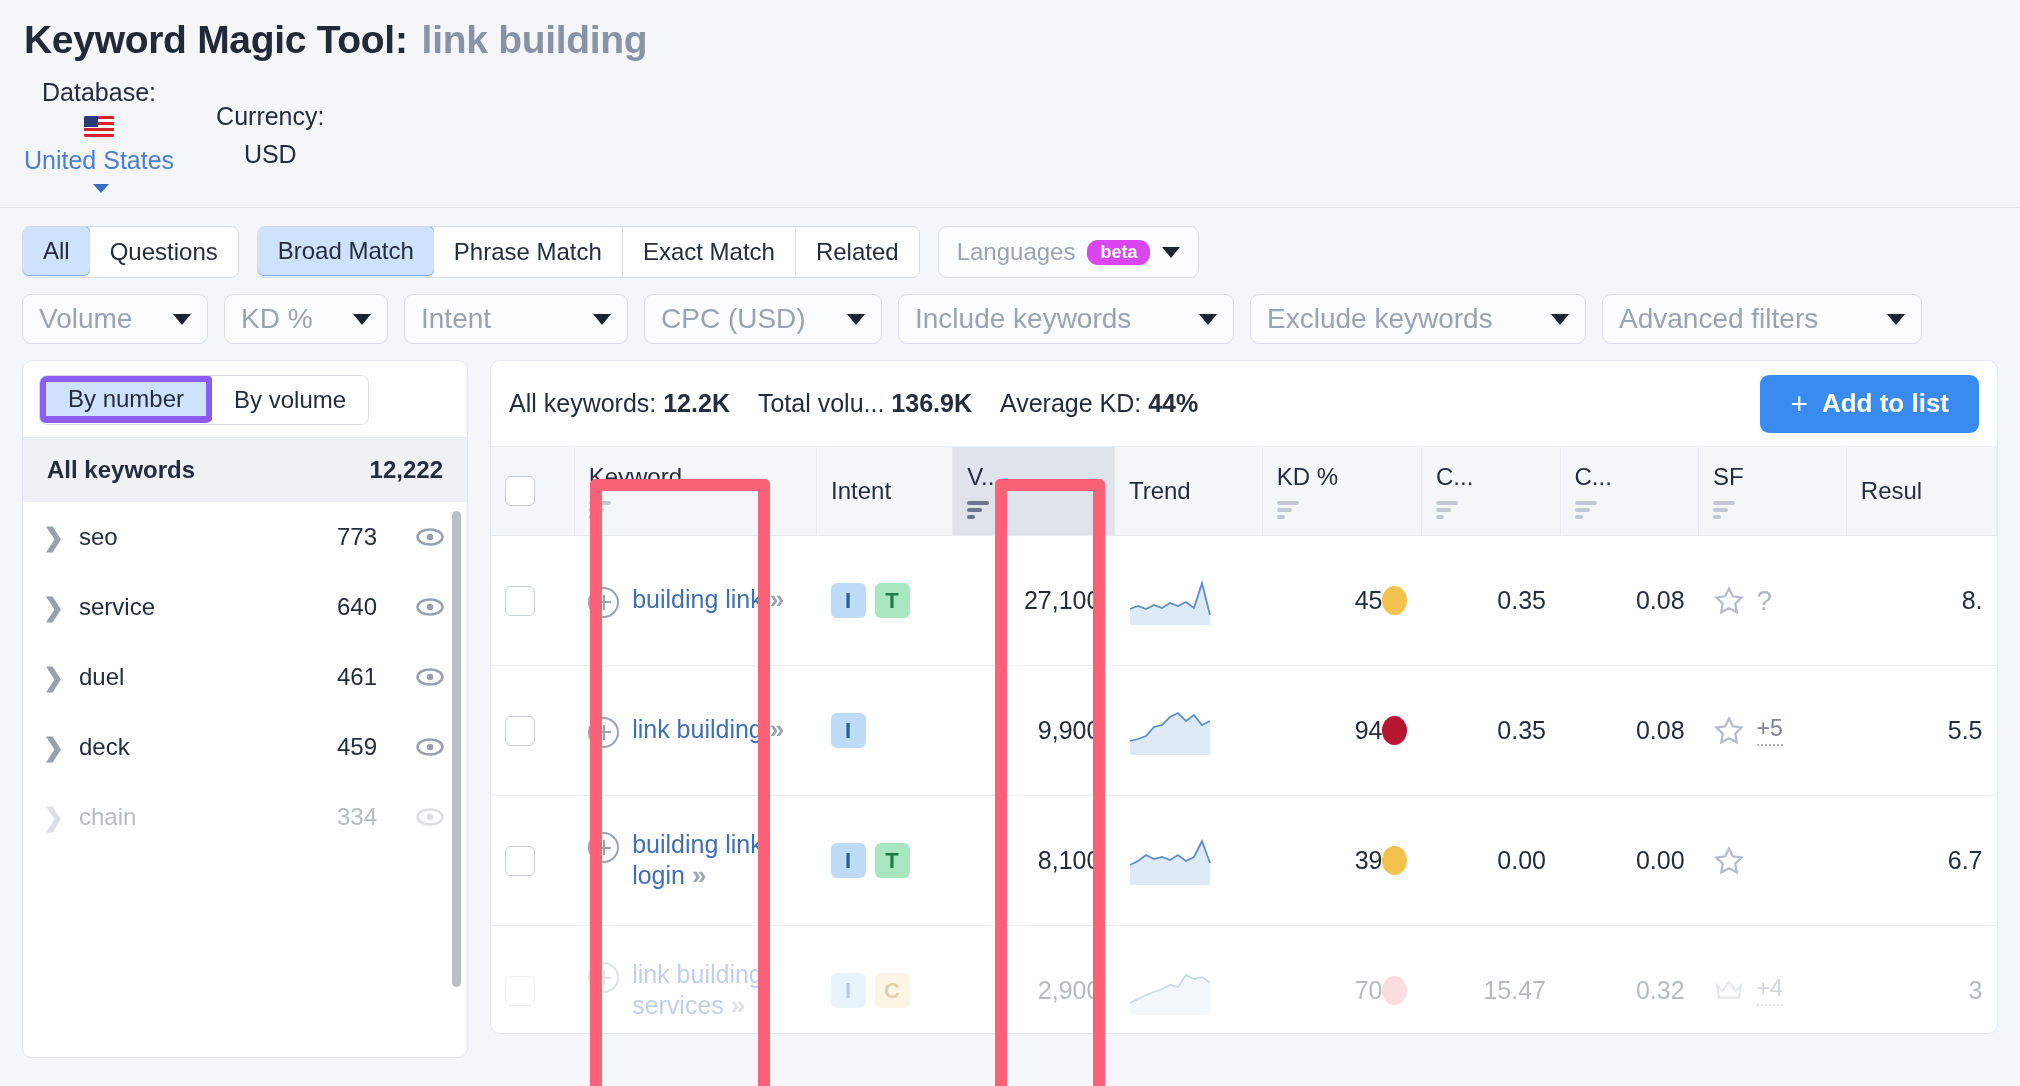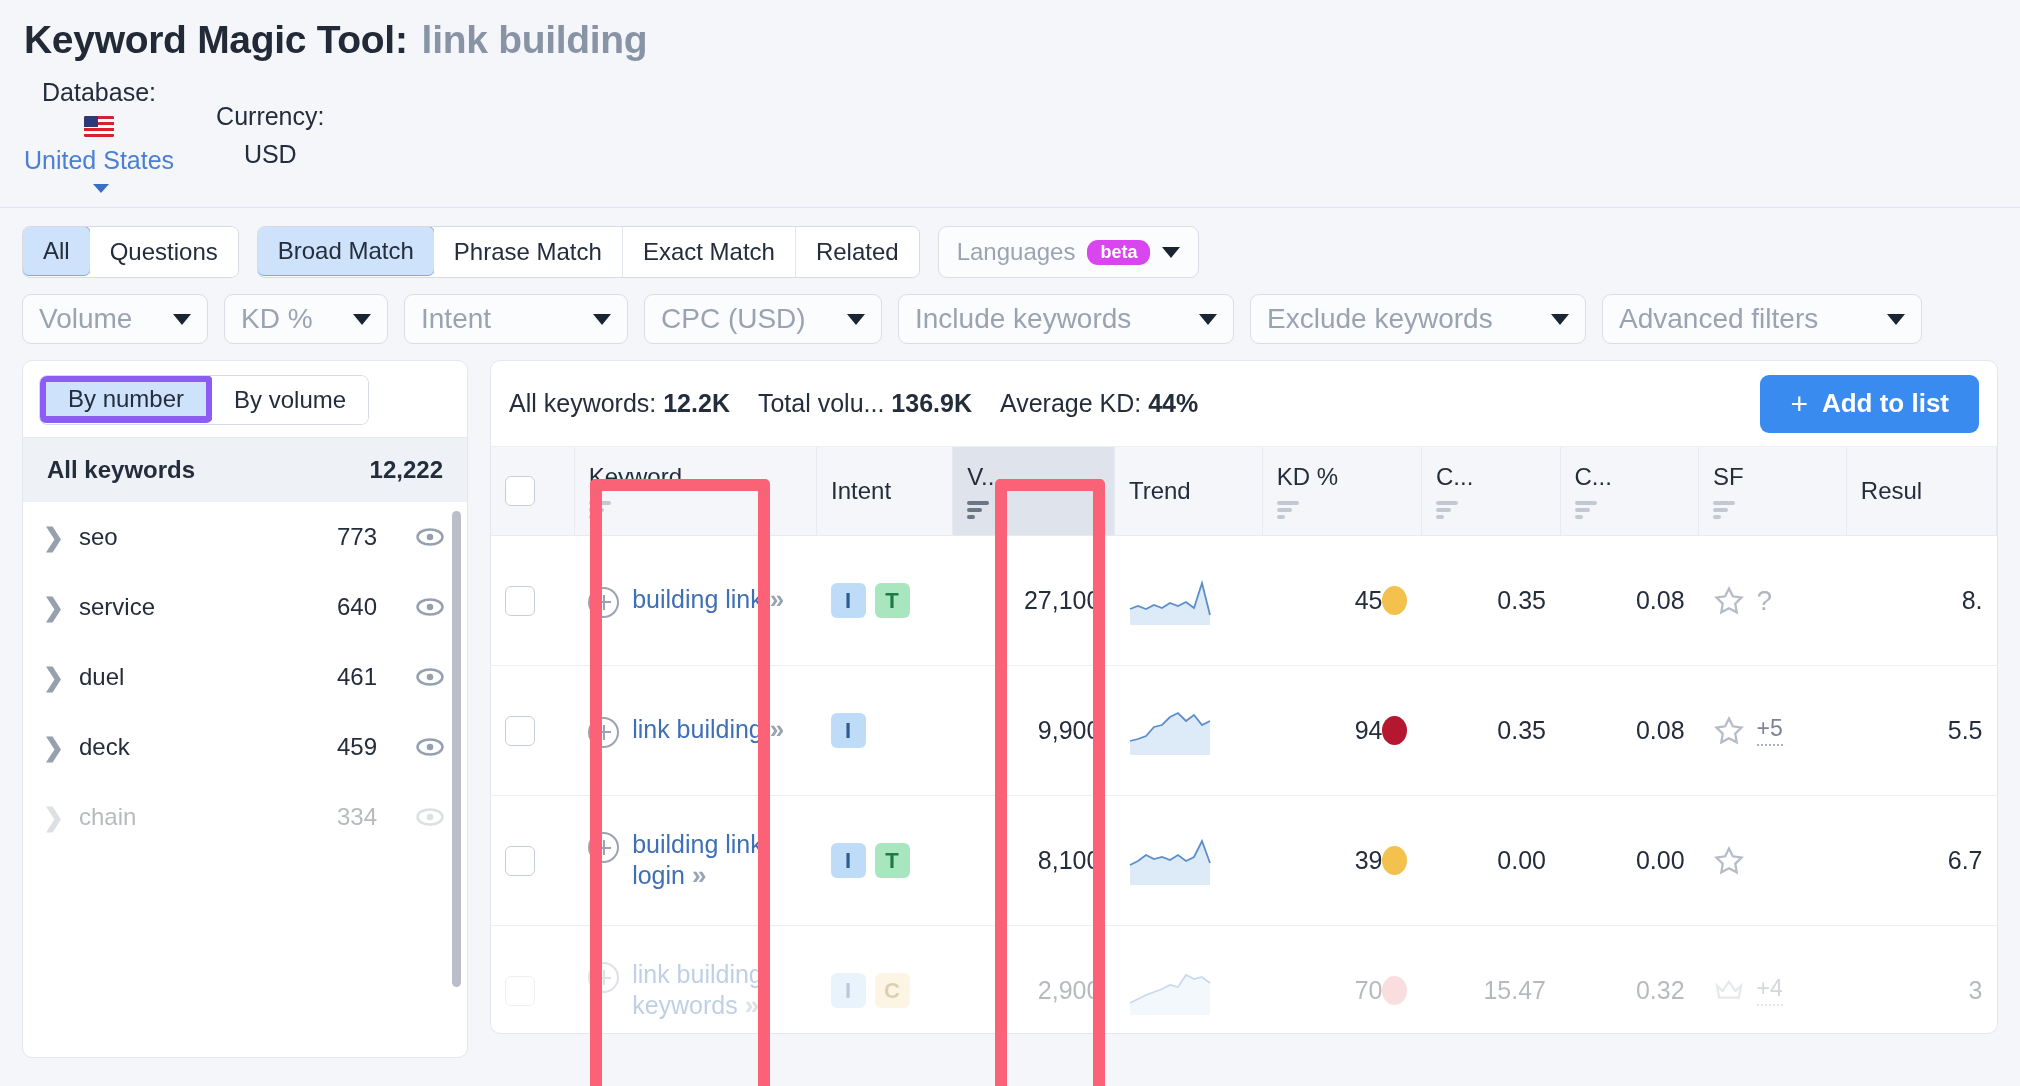--- a/index.html
+++ b/index.html
@@ -565,21 +565,21 @@
           <td class="num">6.7</td>
         </tr>
 
         <tr class="faded">
           <td>
               <div class="cbox"></div>
             </td>
           <td>
             <div class="kw-cell">
               <span class="plus-circ"></span>
-              <span class="kw-text"><span>link building keywords</span> <span class="dchev">»</span></span>
+              <span class="kw-text"><span>link building services</span> <span class="dchev">»</span></span>
             </div>
           </td>
           <td>
             <div class="intent-wrap">
               <span class="ibadge ib-I">I</span>
               <span class="ibadge ib-C">C</span>
             </div>
           </td>
           <td class="num">2,900</td>
           <td>

